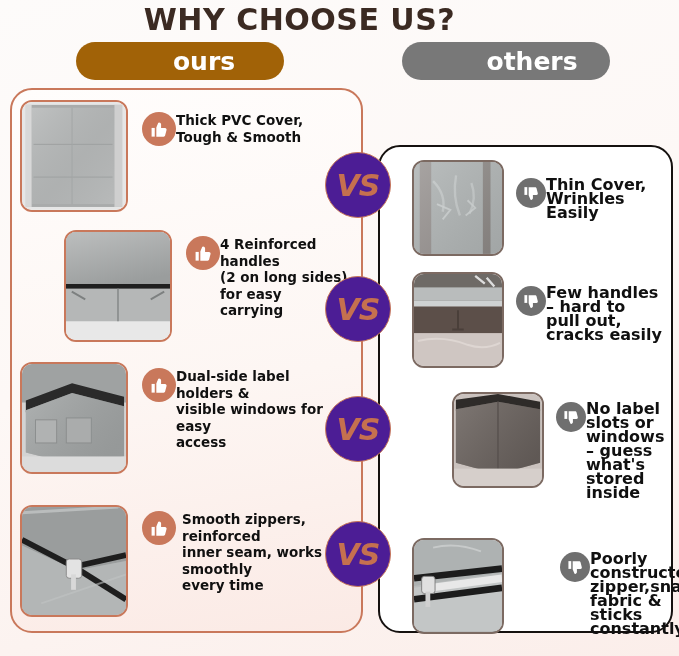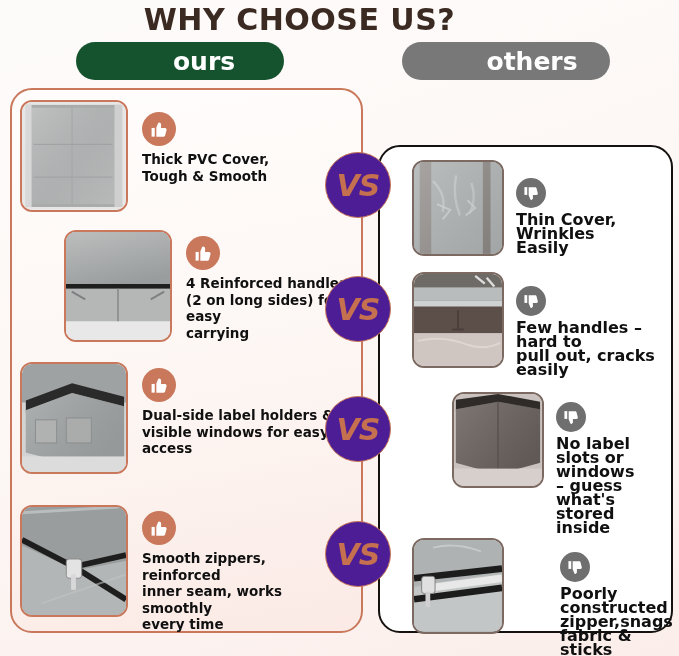--- a/index.html
+++ b/index.html
@@ -41,21 +41,21 @@
     align-items: center;
     color: #ffffff;
     font-size: 25px;
     font-weight: bold;
     font-family: "DejaVu Sans", sans-serif;
   }
   .pill-ours {
     left: 76px;
     top: 42px;
     width: 208px;
-    background: #14532d;
+    background: #a16207;
     justify-content: center;
     padding-left: 48px;
   }
   .pill-others {
     left: 402px;
     top: 42px;
     width: 208px;
     background: #787878;
     justify-content: center;
     padding-left: 52px;
@@ -122,21 +122,21 @@
     font-family: "DejaVu Sans", sans-serif;
     white-space: pre-line;
   }
   .feat-text.others-txt {
     font-size: 16px;
     line-height: 14px;
   }
 
   .txtcol {
     display: flex;
-    flex-direction: column;
+    flex-direction: row;
     justify-content: flex-end;
   }
 
   
   .thumb-icon {
     width: 34px;
     height: 34px;
     border-radius: 50%;
     display: flex;
     align-items: center;
@@ -288,21 +288,21 @@
         <path d="M0 0 L108 0 L108 56 L56 66 L0 40 Z" fill="#9a9d9d"></path>
         <path d="M0 40 L56 66 L108 56 L108 112 L0 112 Z" fill="#b3b6b6"></path>
         <path d="M0 34 L54 62 L108 50" stroke="#1e1e1e" stroke-width="6" fill="none"></path>
         <path d="M54 62 L108 96" stroke="#1e1e1e" stroke-width="6" fill="none"></path>
         <rect x="46" y="54" width="16" height="20" rx="3" fill="#e3e3e3" stroke="#8a8a8a"></rect>
         <rect x="51" y="70" width="5" height="16" fill="#d8d8d8"></rect>
         <path d="M0 6 L100 0" stroke="#c8cbcb" stroke-width="3" fill="none" opacity="0.7"></path>
         <path d="M20 100 L108 70" stroke="#c0c3c3" stroke-width="2" fill="none" opacity="0.6"></path>
       </svg>
     </div>
-    <div class="txtcol" style="margin-left:14px; padding-top:6px;">
+    <div class="txtcol" style="margin-left:14px; padding-top:6px;gap:6px;">
       <div class="thumb-icon up">
         <svg width="19" height="19" viewBox="0 0 24 24" fill="#ffffff">
           <path d="M2 10h4v11H2z"></path>
           <path d="M8 21h9.2c.9 0 1.7-.6 1.9-1.5l1.8-7c.3-1.2-.6-2.5-1.9-2.5h-5V5.5C14 4.1 12.9 3 11.5 3c-.6 0-1 .4-1.2.9L8 9.6V21z"></path>
         </svg>
       </div>
       <div class="feat-text">Smooth zippers, reinforced
 inner seam, works smoothly
 every time</div>
     </div>

